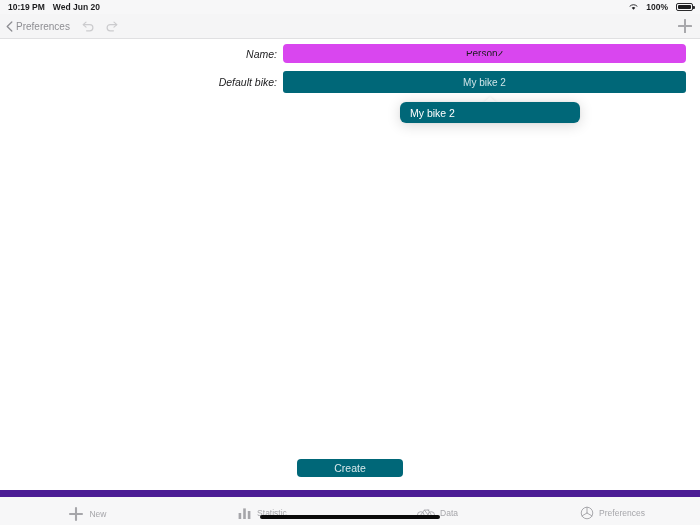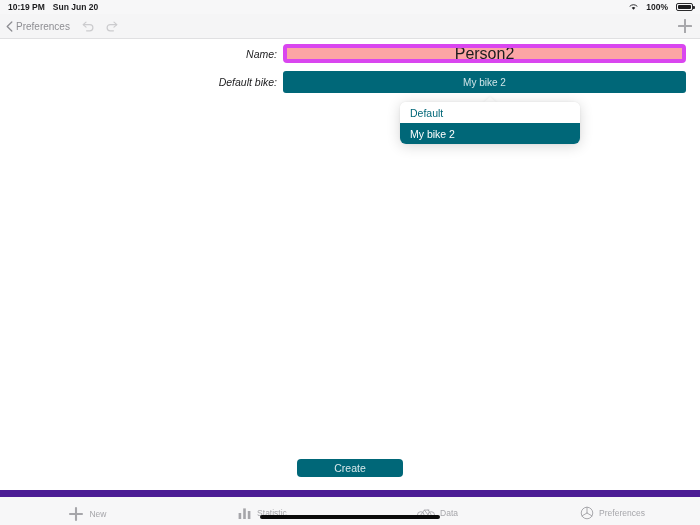--- a/index.html
+++ b/index.html
@@ -56,22 +56,22 @@
   .form-row { position: absolute; display: flex; align-items: center; }
   .form-label {
     width: 130px; text-align: right; padding-right: 6px;
     font-size: 10.5px; color: #1c1c1e; font-style: italic;
   }
   #row-name  { left: 153px; top: 44px;  }
   #row-bike  { left: 153px; top: 71px;  }
 
   .text-input {
     width: 403px; height: 19px;
-    border: 4px solid #d946ef; border-radius: 4px; background: #fca5a5;
-    font-family: "Liberation Sans", sans-serif; font-size: 16px; color: #1c1c1e;
+    border: 7px solid #d946ef; border-radius: 4px; background: #d946ef;
+    font-family: "Liberation Sans", sans-serif; font-size: 10px; color: #1c1c1e;
     text-align: center; outline: none;
   }
   .bike-button {
     width: 403px; height: 22px;
     background: #006778; border: none; border-radius: 3px;
     color: #cfe4e8; font-family: "Liberation Sans", sans-serif; font-size: 10px;
     display: flex; align-items: center; justify-content: center; cursor: pointer;
   }
 
   
@@ -120,21 +120,21 @@
   }
 </style>
 </head>
 <body>
 
 <div id="app">
 
   <div class="statusbar">
     <div class="sb-left">
       <span>10:19 PM</span>
-      <span>Sun Jun 20</span>
+      <span>Wed Jun 20</span>
     </div>
     <div class="sb-right">
       <span class="wifi-ico">
         <svg width="9" height="8" viewBox="0 0 12 9">
           <path d="M6 8.2 L3.6 5.4 A3.8 3.8 0 0 1 8.4 5.4 Z" fill="#1c1c1e"></path>
           <path d="M1.3 3.3 A7.2 7.2 0 0 1 10.7 3.3" stroke="#1c1c1e" stroke-width="1.2" fill="none" stroke-linecap="round"></path>
         </svg>
       </span>
       <span>100%</span>
       <span class="batt">
@@ -169,21 +169,20 @@
   </div>
 
   <div class="form-row" id="row-bike">
     <div class="form-label">Default bike:</div>
     <button class="bike-button">My bike 2</button>
   </div>
 
   <div class="popover">
     <div class="pop-arrow"></div>
     <div class="pop-body">
-      <div class="pop-item">Default</div>
       <div class="pop-item selected">My bike 2</div>
     </div>
   </div>
 
   <button class="create-btn">Create</button>
 
   <div class="tabbar">
     <div class="tab">
       <svg width="16" height="16" viewBox="0 0 16 16">
         <path d="M8 2 V14 M2 8 H14" stroke="#a6a6aa" stroke-width="2.1" stroke-linecap="round"></path>

